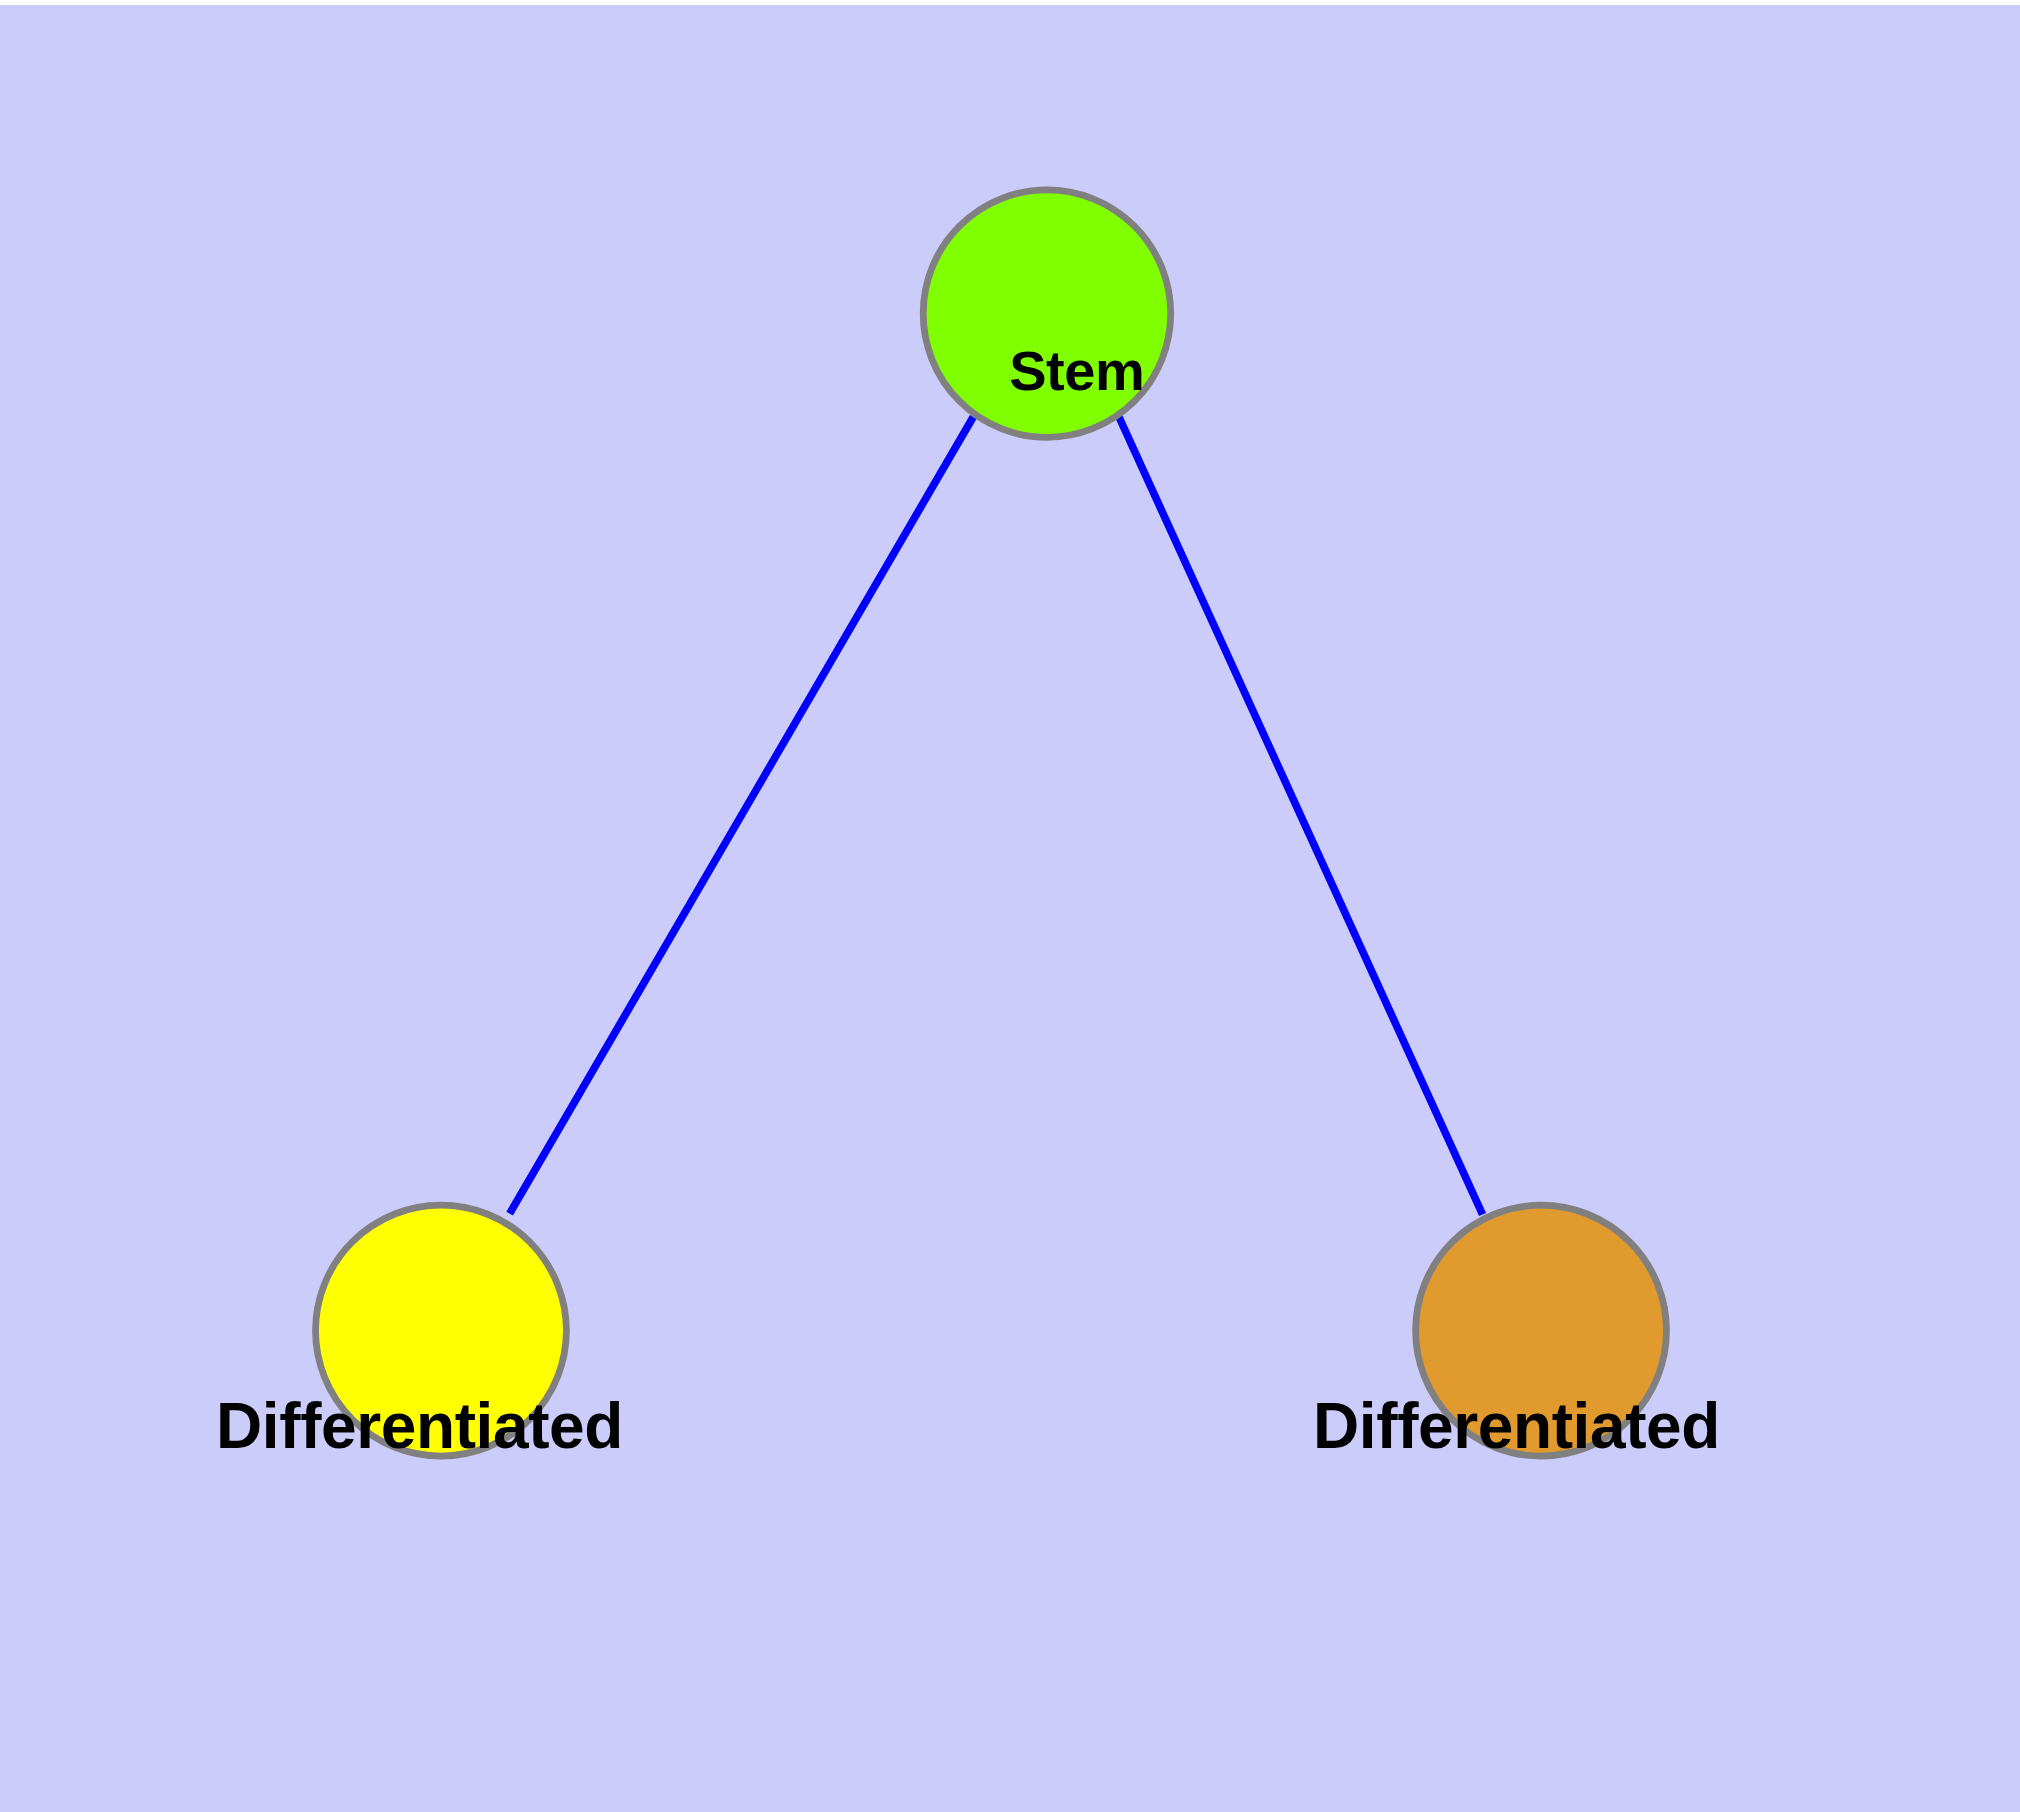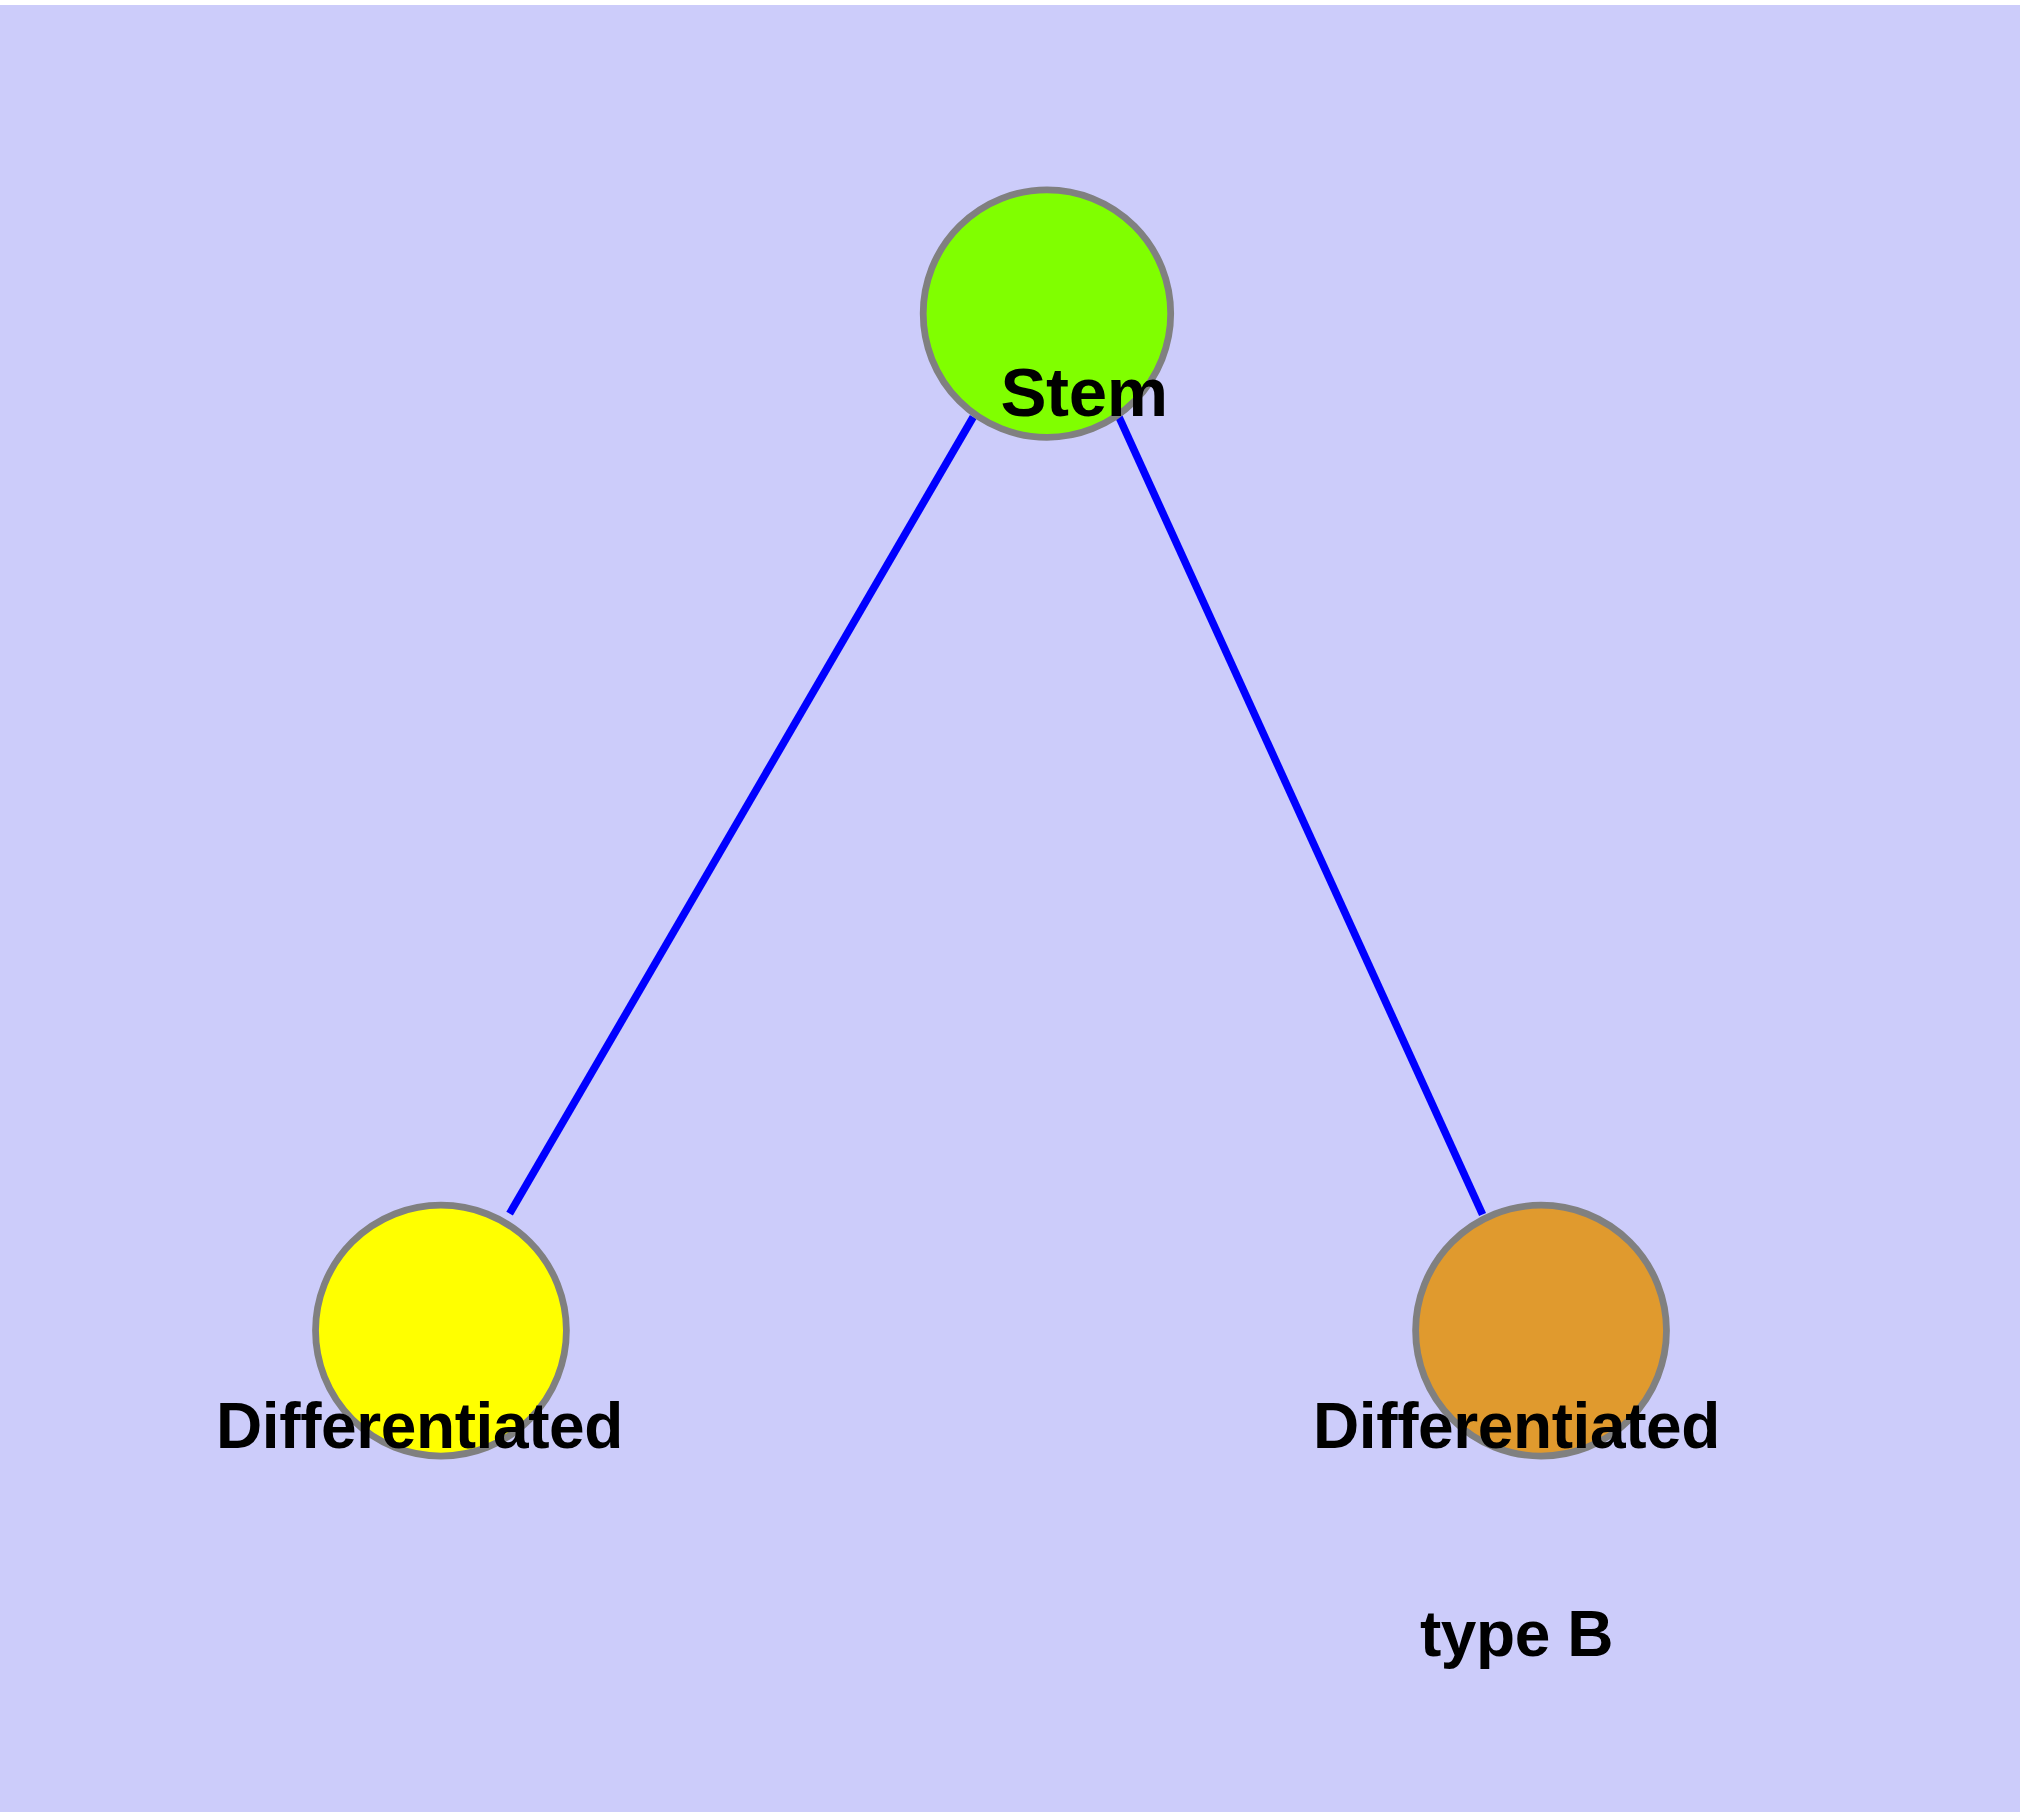--- a/index.html
+++ b/index.html
@@ -36,21 +36,21 @@
     text-align: center;
     color: #000000;
     font-weight: bold;
     font-family: "Liberation Sans", sans-serif;
     line-height: 1.08;
     white-space: pre;
     pointer-events: none;
     letter-spacing: -0.4px;
   }
   #label-stem {
-    font-size: 69px;
+    font-size: 56px;
     left: 792px;
     top: 281px;
     width: 509px;
   }
   #label-type-a {
     font-size: 64px;
     left: 165px;
     top: 1254px;
     width: 509px;
   }
@@ -85,17 +85,16 @@
   <div class="node-label" id="label-stem" style="color: rgb(0, 0, 0);">
     <span>Stem</span>
   </div>
 
   <div class="node-label" id="label-type-a" style="color: rgb(0, 0, 0);">
     <div>Differentiated</div>
   </div>
 
   <div class="node-label" id="label-type-b" style="color: rgb(0, 0, 0);">
     <div>Differentiated</div>
-    <div>type B</div>
   </div>
 
 </div>
 
 
 </body></html>

